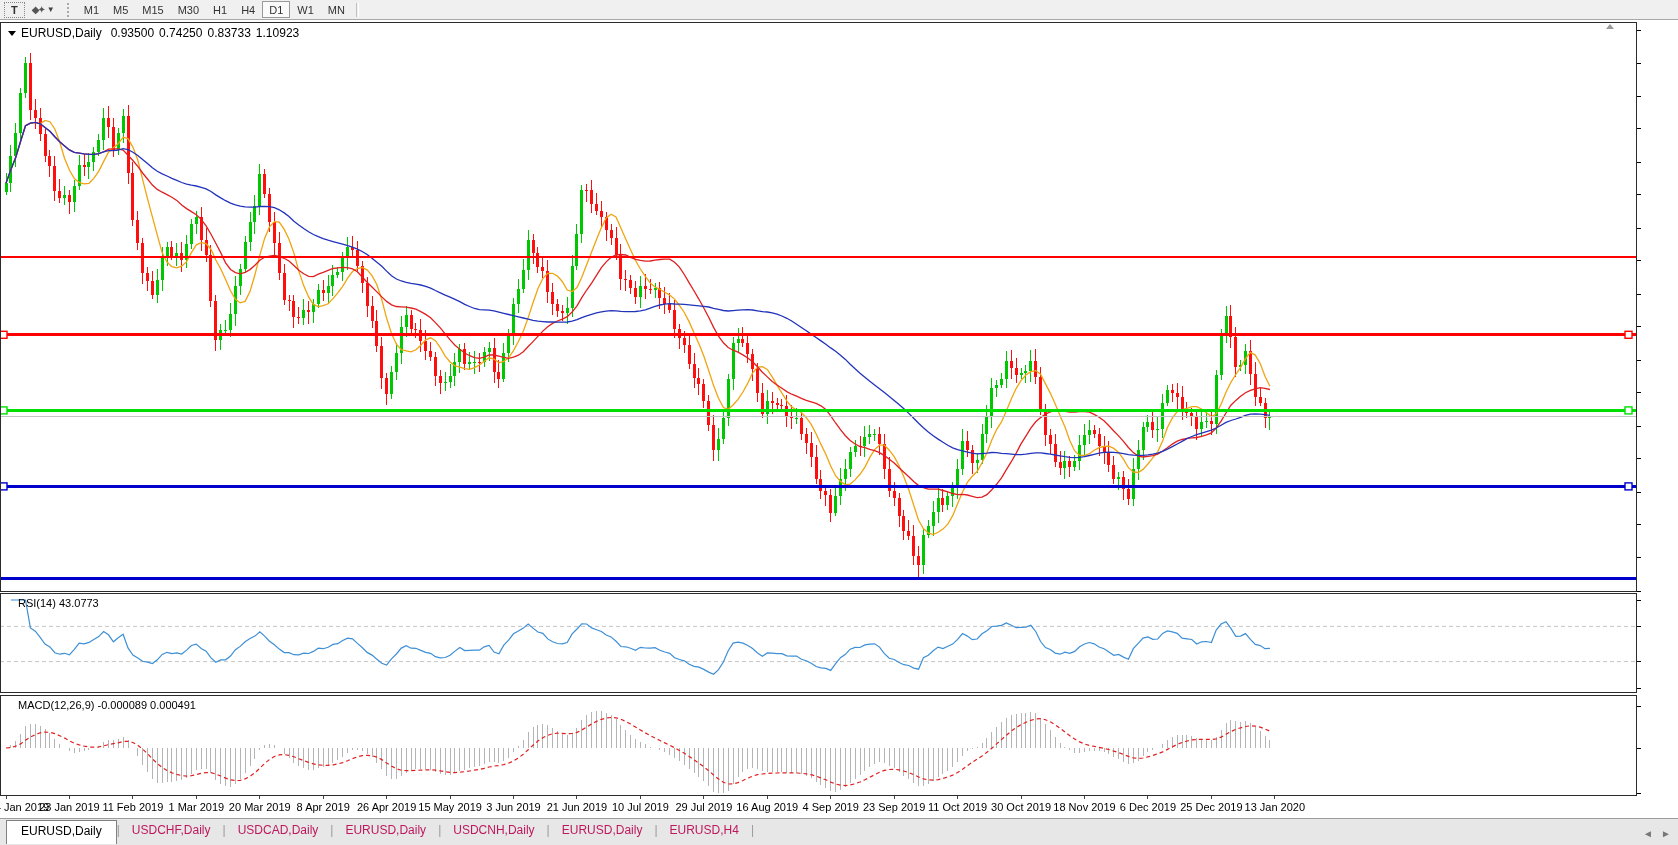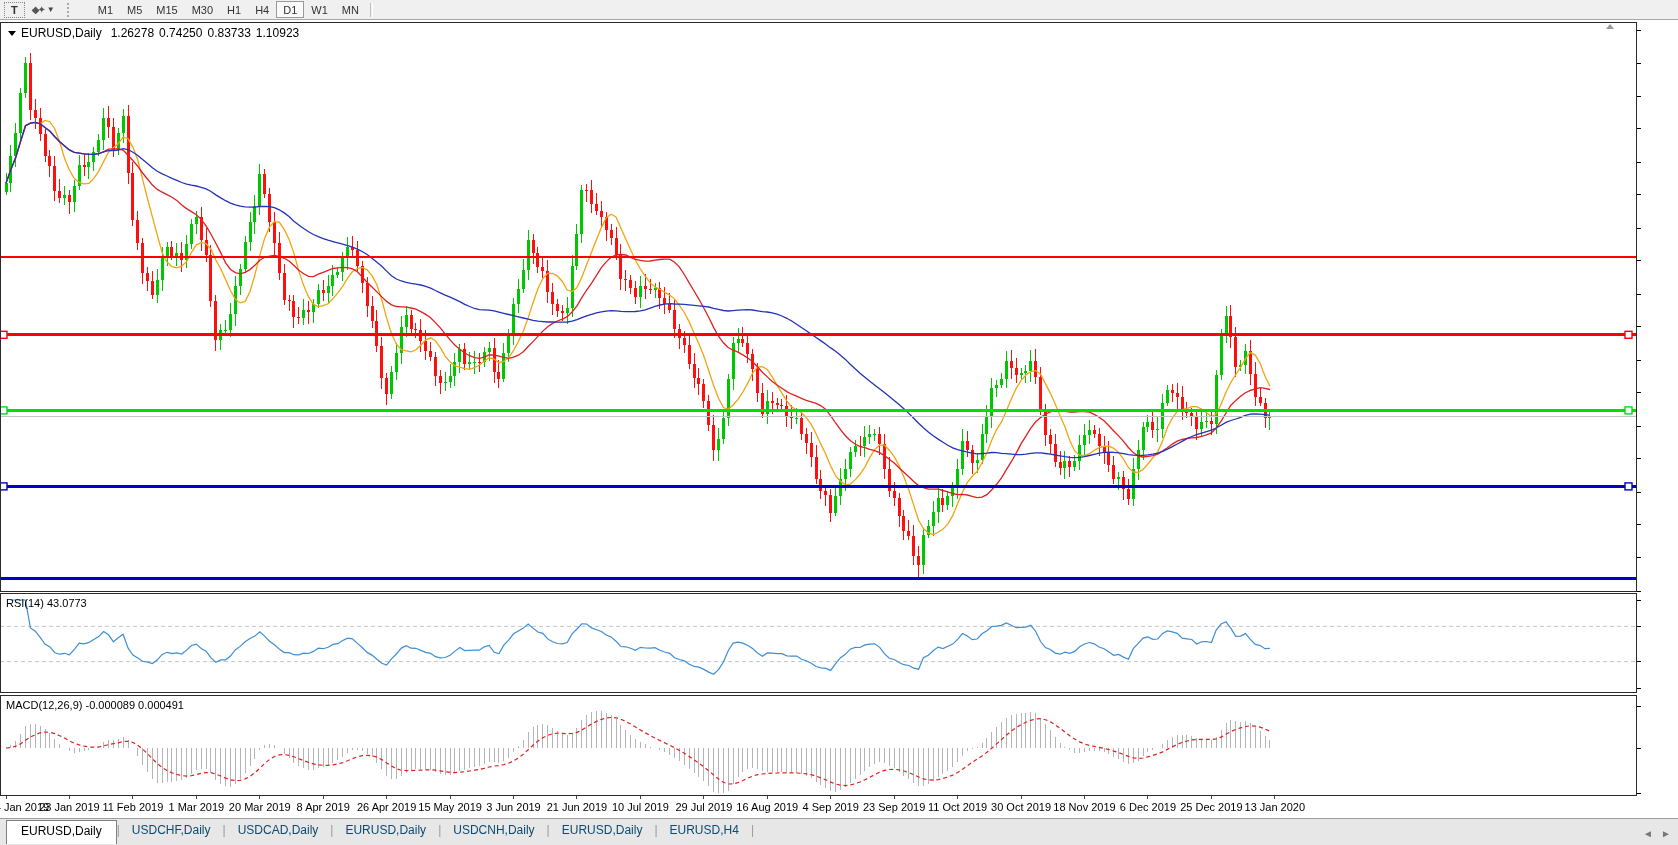--- a/index.html
+++ b/index.html
@@ -16,44 +16,44 @@
   .grip{width:3px;height:14px;border-left:2px dotted #aaa;margin:0 5px;}
   .icon-diamonds{letter-spacing:-2px;color:#555;font-size:10px;}
   .dd-arrow{font-size:8px;color:#444;margin-left:3px;}
   
   #cv{position:absolute;left:0;top:0;pointer-events:none;}
   .date-lbl{position:absolute;top:801px;font-size:11px;color:#000;transform:translateX(-50%);white-space:nowrap;}
   #title-row{position:absolute;left:8px;top:26px;font-size:12px;color:#000;display:flex;align-items:center;gap:5px;}
   .tri-down{width:0;height:0;border-left:4px solid transparent;border-right:4px solid transparent;border-top:5px solid #000;}
   #shift-marker{position:absolute;left:1606px;top:24px;width:0;height:0;
      border-left:4px solid transparent;border-right:4px solid transparent;border-bottom:5px solid #9a9a9a;}
-  .pane-label{position:absolute;left:6px;font-size:11px;color:#000;}
+  .pane-label{position:absolute;left:18px;font-size:11px;color:#000;}
   
   #tabbar{position:absolute;left:0;top:818px;width:1678px;height:27px;background:#e7e7e7;
           border-top:1px solid #9d9d9d;display:flex;align-items:flex-start;}
-  .tab{padding:3px 12px 5px 12px;font-size:12px;color:#0c4a6e;margin-top:1px;cursor:default;}
+  .tab{padding:3px 12px 5px 12px;font-size:12px;color:#be185d;margin-top:1px;cursor:default;}
   .tab.active{background:#ffffff;border:1px solid #808080;border-bottom:none;color:#000;margin-left:6px;padding:3px 14px 6px 14px;}
   .tabsep{color:#999;margin-top:4px;font-size:12px;}
   .scroll-arrow{position:absolute;top:828px;font-size:10px;color:#777;cursor:default;}
 </style>
 </head>
 <body>
 
 <div id="app">
 
   <div id="toolbar">
     <div class="tbtn" id="ttool">
       <span>T</span>
     </div>
     <div class="tbtn">
       <span class="icon-diamonds">◆✦</span>
       <span class="dd-arrow">▼</span>
     </div>
     <div class="grip"></div>
-    <div id="tfbar" style="display:flex;align-items:flex-start;margin-left:14px;">
+    <div id="tfbar" style="display:flex;align-items:flex-start;">
         <div class="tbtn">M1</div>
         <div class="tbtn">M5</div>
         <div class="tbtn">M15</div>
         <div class="tbtn">M30</div>
         <div class="tbtn">H1</div>
         <div class="tbtn">H4</div>
         <div class="tbtn pressed">D1</div>
         <div class="tbtn">W1</div>
         <div class="tbtn">MN</div>
       </div>
@@ -911,21 +911,21 @@
       <line x1="1021.04" y1="795.5" x2="1021.04" y2="799" stroke="#444" shape-rendering="crispEdges"></line>
       <line x1="1084.48" y1="795.5" x2="1084.48" y2="799" stroke="#444" shape-rendering="crispEdges"></line>
       <line x1="1147.92" y1="795.5" x2="1147.92" y2="799" stroke="#444" shape-rendering="crispEdges"></line>
       <line x1="1211.36" y1="795.5" x2="1211.36" y2="799" stroke="#444" shape-rendering="crispEdges"></line>
       <line x1="1274.8" y1="795.5" x2="1274.8" y2="799" stroke="#444" shape-rendering="crispEdges"></line>
     </svg>
 
   <div id="title-row">
     <span class="tri-down"></span>
     <span style="margin-right:4px;">EURUSD,Daily</span>
-    <span>1.26278</span>
+    <span>0.93500</span>
     <span>0.74250</span>
     <span>0.83733</span>
     <span>1.10923</span>
   </div>
 
   <div id="shift-marker"></div>
 
   <div class="pane-label" style="top:597px;">
     <span>RSI(14)</span>&nbsp;<span>43.0773</span>
   </div>

